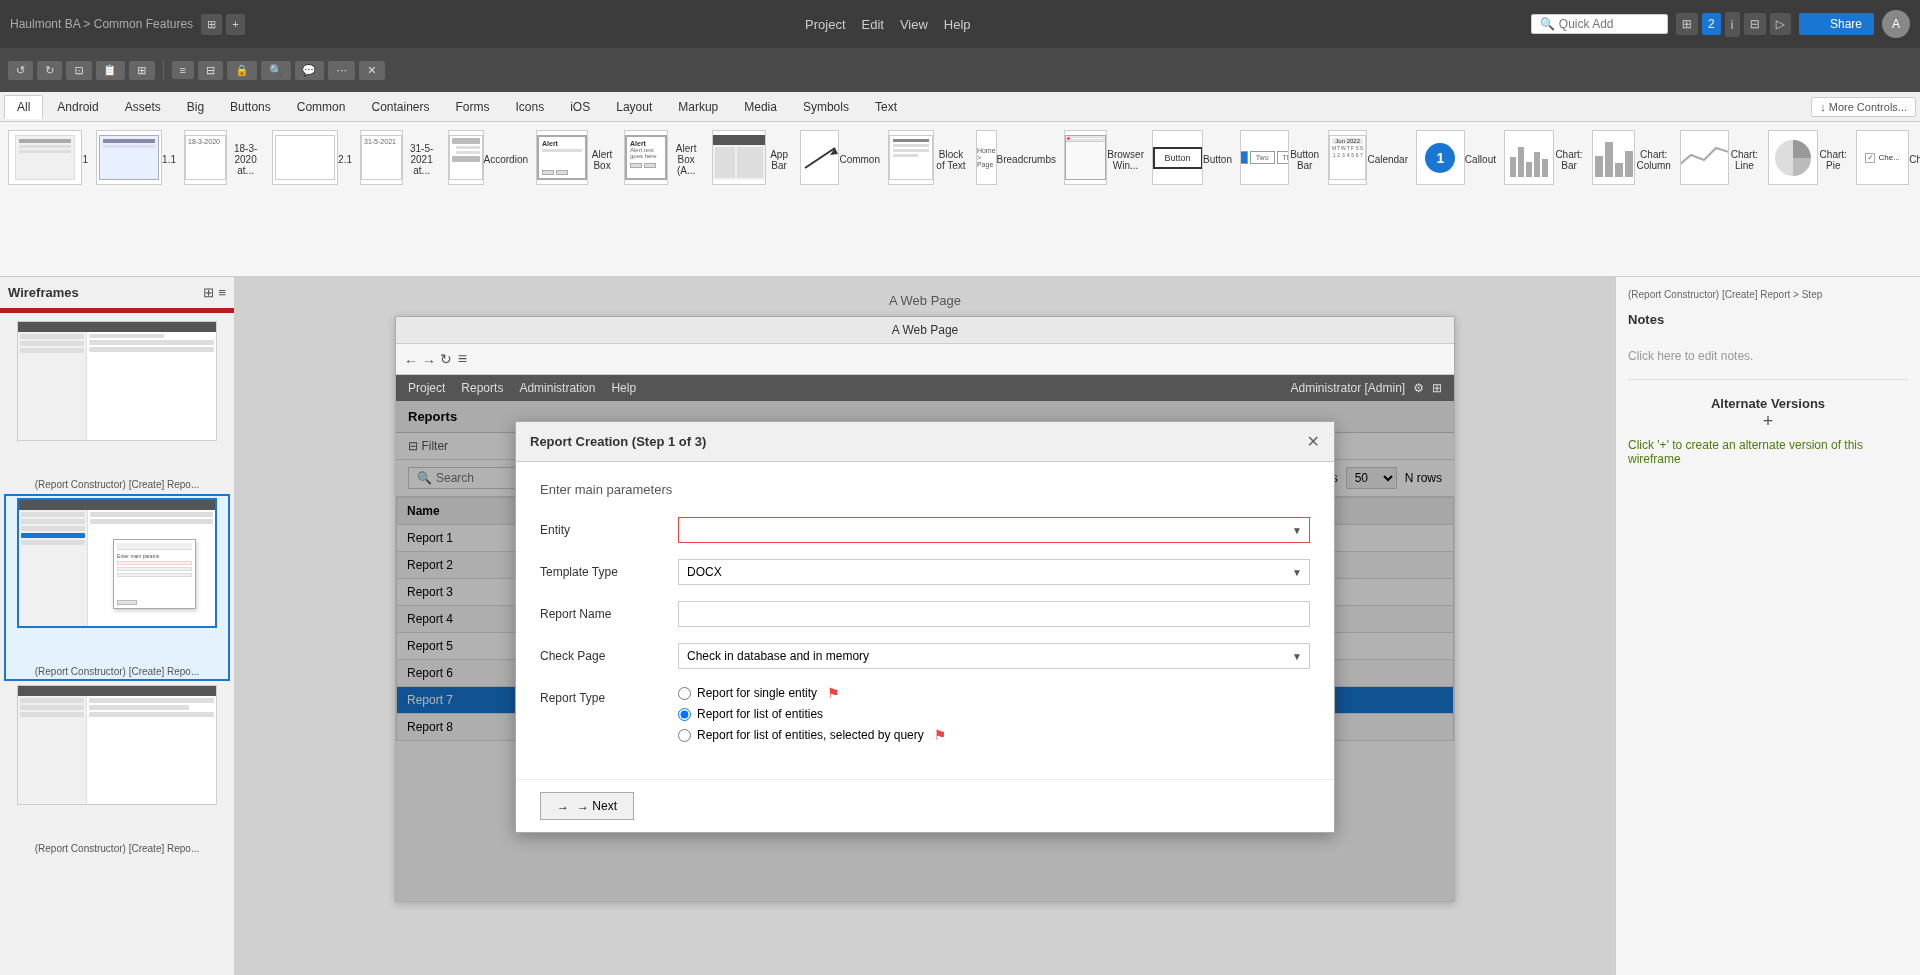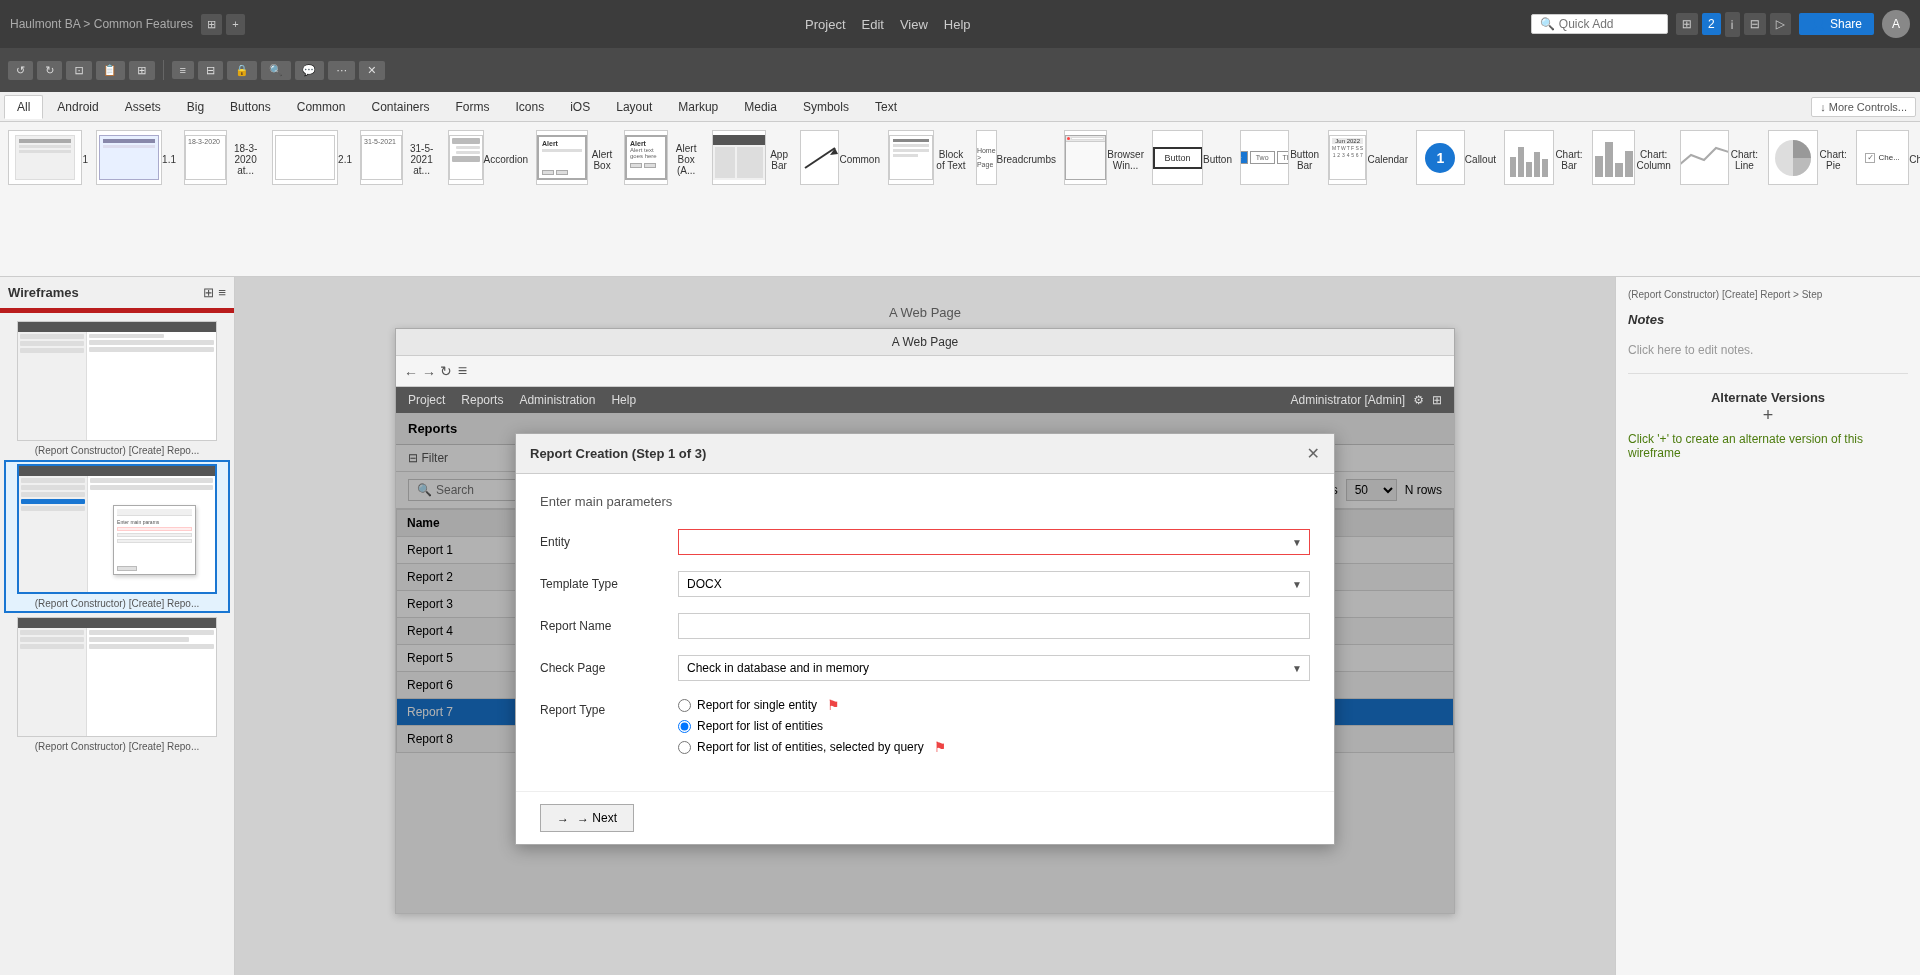--- a/index.html
+++ b/index.html
@@ -58,21 +58,21 @@
 
     
     .main-layout { display: flex; height: calc(975px - 48px - 44px - 30px - 155px); }
 
     
     .left-panel { width: 235px; background: #f0f0f0; border-right: 1px solid #ccc; display: flex; flex-direction: column; }
     .left-panel-header { padding: 8px; font-size: 13px; font-weight: bold; color: #333; border-bottom: 5px solid #b91c1c; display: flex; justify-content: space-between; align-items: center; }
     .wireframe-list { flex: 1; overflow-y: auto; padding: 4px; }
 
     
-    .center-canvas { flex: 1; background: #d0d0d0; display: flex; flex-direction: column; align-items: center; padding: 28px; overflow: auto; }
+    .center-canvas { flex: 1; background: #d0d0d0; display: flex; flex-direction: column; align-items: center; padding: 16px; overflow: auto; }
     .canvas-title { font-size: 13px; color: #555; margin-bottom: 8px; }
 
     
     .web-page-frame { background: white; width: 1060px; border: 1px solid #aaa; box-shadow: 0 2px 8px rgba(0,0,0,0.2); position: relative; }
     .web-page-title { background: #e8e8e8; text-align: center; padding: 6px; font-size: 12px; color: #333; border-bottom: 1px solid #ccc; }
     .browser-bar { background: #f5f5f5; padding: 6px 8px; display: flex; align-items: center; gap: 6px; border-bottom: 1px solid #ccc; }
     .browser-nav { display: flex; gap: 4px; }
     .browser-nav button { background: none; border: none; cursor: pointer; color: #555; font-size: 14px; }
     .url-bar { flex: 1; border: 1px solid #ccc; padding: 3px 8px; font-size: 12px; background: white; }
     .browser-menu { color: #555; cursor: pointer; font-size: 16px; }
@@ -118,40 +118,40 @@
     .reports-table { width: 100%; border-collapse: collapse; }
     .reports-table th { background: #f0f0f0; border: 1px solid #ddd; padding: 6px 10px; font-size: 12px; text-align: left; }
     .reports-table td { border: 1px solid #ddd; padding: 6px 10px; font-size: 12px; }
     .reports-table tr:nth-child(odd) { background: white; }
     .reports-table tr:nth-child(even) { background: #fafafa; }
     .reports-table tr.selected { background: #1976d2; color: white; }
 
     
     .right-panel { width: 305px; background: #f5f5f5; border-left: 1px solid #ccc; display: flex; flex-direction: column; padding: 12px; }
     .right-panel-breadcrumb { font-size: 10px; color: #666; margin-bottom: 12px; }
-    .right-section-title { font-size: 13px; font-weight: bold; color: #333; margin-bottom: 16px; font-style: italic; }
+    .right-section-title { font-size: 13px; font-weight: bold; color: #333; margin-bottom: 22px; }
     .right-section-text { font-size: 12px; color: #999; cursor: pointer; }
     .right-divider { border: none; border-top: 1px solid #ddd; margin: 16px 0; }
     .alt-versions { display: flex; justify-content: center; align-items: center; flex-direction: column; }
     .alt-versions-title { font-size: 13px; font-weight: bold; color: #333; }
     .alt-versions-add { font-size: 18px; color: #555; cursor: pointer; }
     .alt-versions-text { font-size: 12px; color: #4d7c0f; margin-top: 6px; }
 
     
     .filter-row { padding: 6px 12px; background: white; border-bottom: 1px solid #ddd; display: flex; gap: 8px; align-items: center; }
     .filter-label { font-size: 12px; color: #555; }
     .action-row { padding: 6px 12px; background: white; border-bottom: 1px solid #ddd; display: flex; gap: 8px; align-items: center; justify-content: space-between; }
     .search-box { display: flex; align-items: center; border: 1px solid #ccc; padding: 3px 8px; gap: 4px; background: white; }
     .search-box input { border: none; outline: none; font-size: 12px; width: 120px; }
     .create-btn { background: white; border: 1px solid #ccc; padding: 4px 10px; font-size: 12px; cursor: pointer; display: flex; align-items: center; gap: 4px; }
     .pagination-row { display: flex; align-items: center; gap: 8px; font-size: 12px; }
     .rows-select { border: 1px solid #ccc; padding: 2px 4px; font-size: 12px; }
 
     
-    .wf-thumb-container { display: flex; flex-direction: column; align-items: center; padding: 4px; cursor: pointer; }
+    .wf-thumb-container { display: flex; flex-direction: column; align-items: center; padding: 4px; cursor: pointer; gap: 34px; }
     .wf-thumb-img { width: 200px; height: 120px; background: white; border: 1px solid #ccc; position: relative; overflow: hidden; }
     .wf-thumb-img.selected { border: 2px solid #1976d2; }
     .wf-thumb-label { font-size: 10px; color: #555; margin-top: 4px; text-align: center; }
 
     
     .mini-nav { height: 10px; background: #555; width: 100%; }
     .mini-body { display: flex; height: calc(100% - 10px); }
     .mini-sidebar { width: 35%; background: #f0f0f0; border-right: 1px solid #ddd; padding: 2px; }
     .mini-main { flex: 1; padding: 2px; }
     .mini-row-item { height: 5px; background: #ddd; margin-bottom: 2px; border-radius: 1px; }

